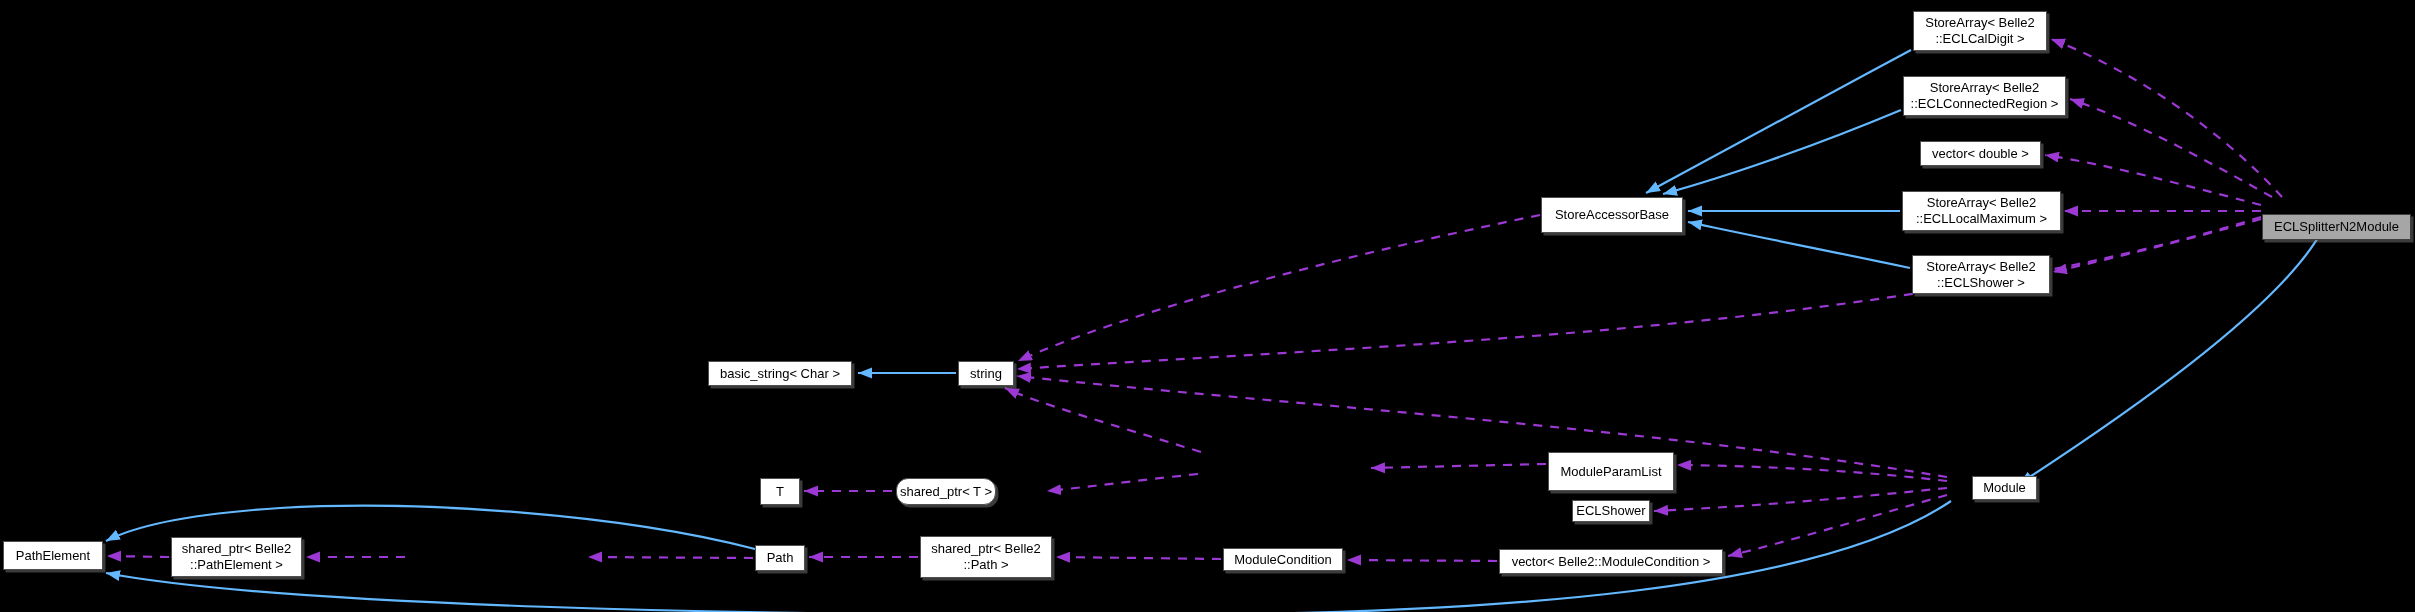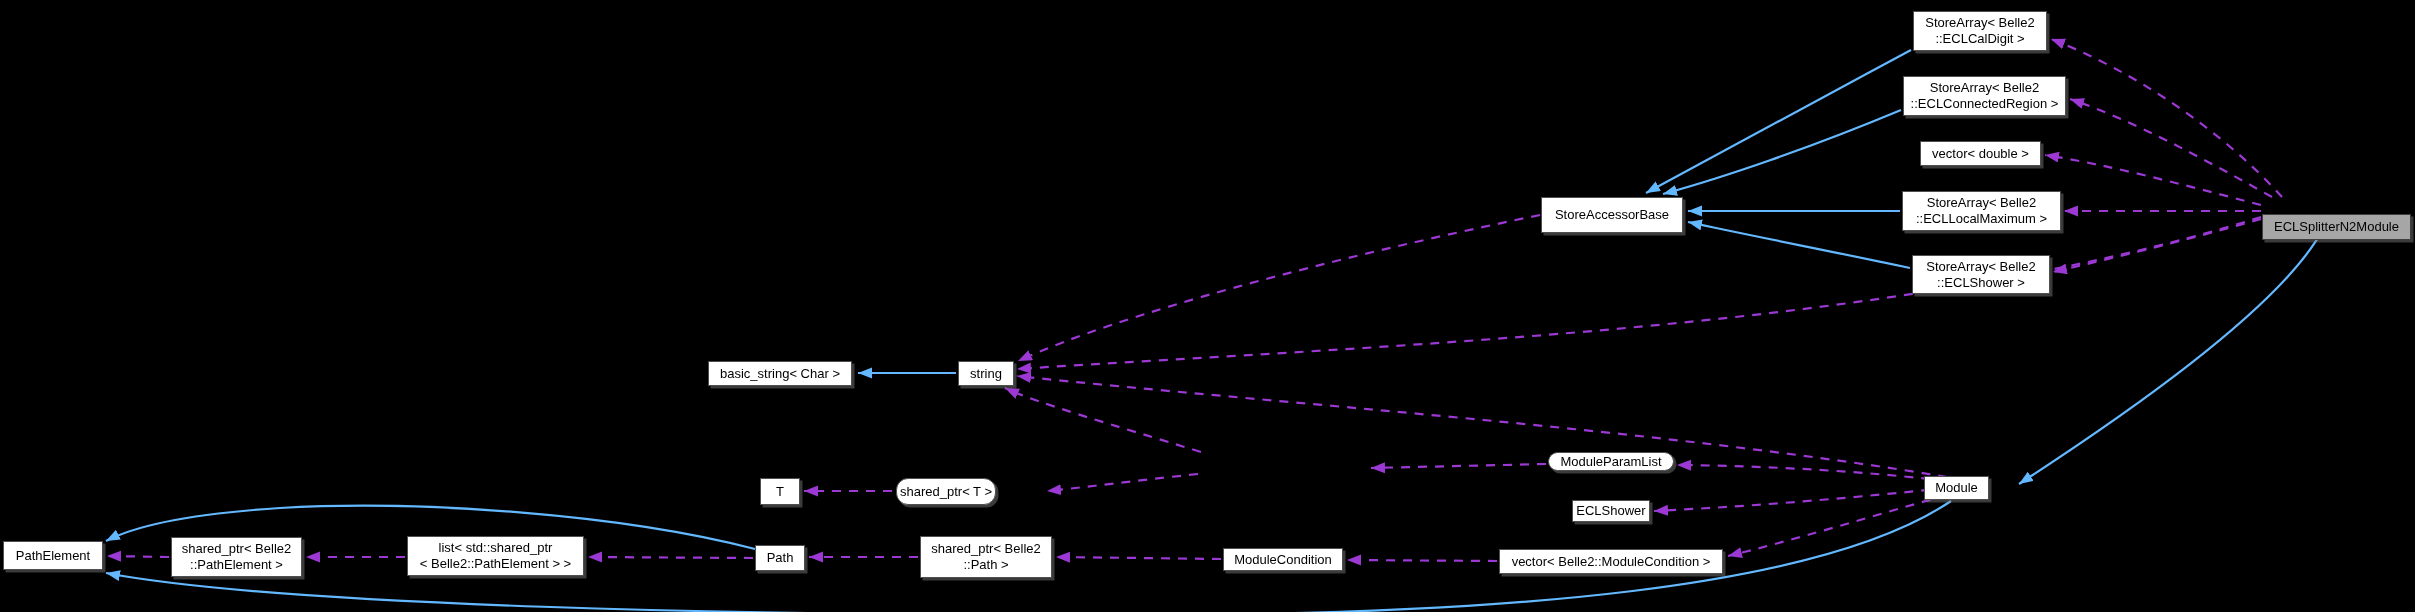--- a/index.html
+++ b/index.html
@@ -81,29 +81,27 @@
 ::ECLConnectedRegion &gt;</div>
   <div class="node" style="left:1920px;top:133px;width:121px;height:25px;">vector&lt; double &gt;</div>
   <div class="node" style="left:1902px;top:183px;width:159px;height:40px;">StoreArray&lt; Belle2
 ::ECLLocalMaximum &gt;</div>
   <div class="node" style="left:1912px;top:247px;width:138px;height:39px;">StoreArray&lt; Belle2
 ::ECLShower &gt;</div>
   <div class="node focus" style="left:2262px;top:206px;width:149px;height:26px;">ECLSplitterN2Module</div>
   <div class="node" style="left:1541px;top:189px;width:142px;height:36px;">StoreAccessorBase</div>
   <div class="node" style="left:708px;top:353px;width:144px;height:25px;text-align:right;">basic_string&lt; Char &gt;</div>
   <div class="node" style="left:958px;top:353px;width:56px;height:25px;">string</div>
-  <div class="node" style="left:1548px;top:444px;width:126px;height:19px;border-radius:11px;">ModuleParamList</div>
+  <div class="node" style="left:1548px;top:444px;width:126px;height:39px;">ModuleParamList</div>
   <div class="node" style="left:1572px;top:492px;width:78px;height:22px;">ECLShower</div>
-  <div class="node" style="left:1924px;top:468px;width:65px;height:24px;">Module</div>
+  <div class="node" style="left:1972px;top:468px;width:65px;height:24px;">Module</div>
   <div class="node" style="left:760px;top:470px;width:40px;height:27px;">T</div>
   <div class="node" style="left:896px;top:470px;width:100px;height:27px;border-radius:12px;">shared_ptr&lt; T &gt;</div>
   <div class="node" style="left:3px;top:533px;width:100px;height:29px;">PathElement</div>
   <div class="node" style="left:171px;top:529px;width:131px;height:40px;">shared_ptr&lt; Belle2
 ::PathElement &gt;</div>
-  <div class="node" style="left:407px;top:528px;width:177px;height:40px;">list&lt; std::shared_ptr
-&lt; Belle2::PathElement &gt; &gt;</div>
   <div class="node" style="left:755px;top:537px;width:50px;height:26px;">Path</div>
   <div class="node" style="left:920px;top:528px;width:132px;height:42px;">shared_ptr&lt; Belle2
 ::Path &gt;</div>
   <div class="node" style="left:1223px;top:540px;width:120px;height:23px;">ModuleCondition</div>
   <div class="node" style="left:1499px;top:541px;width:224px;height:25px;">vector&lt; Belle2::ModuleCondition &gt;</div>
 
 </div>
 
 </body></html>

